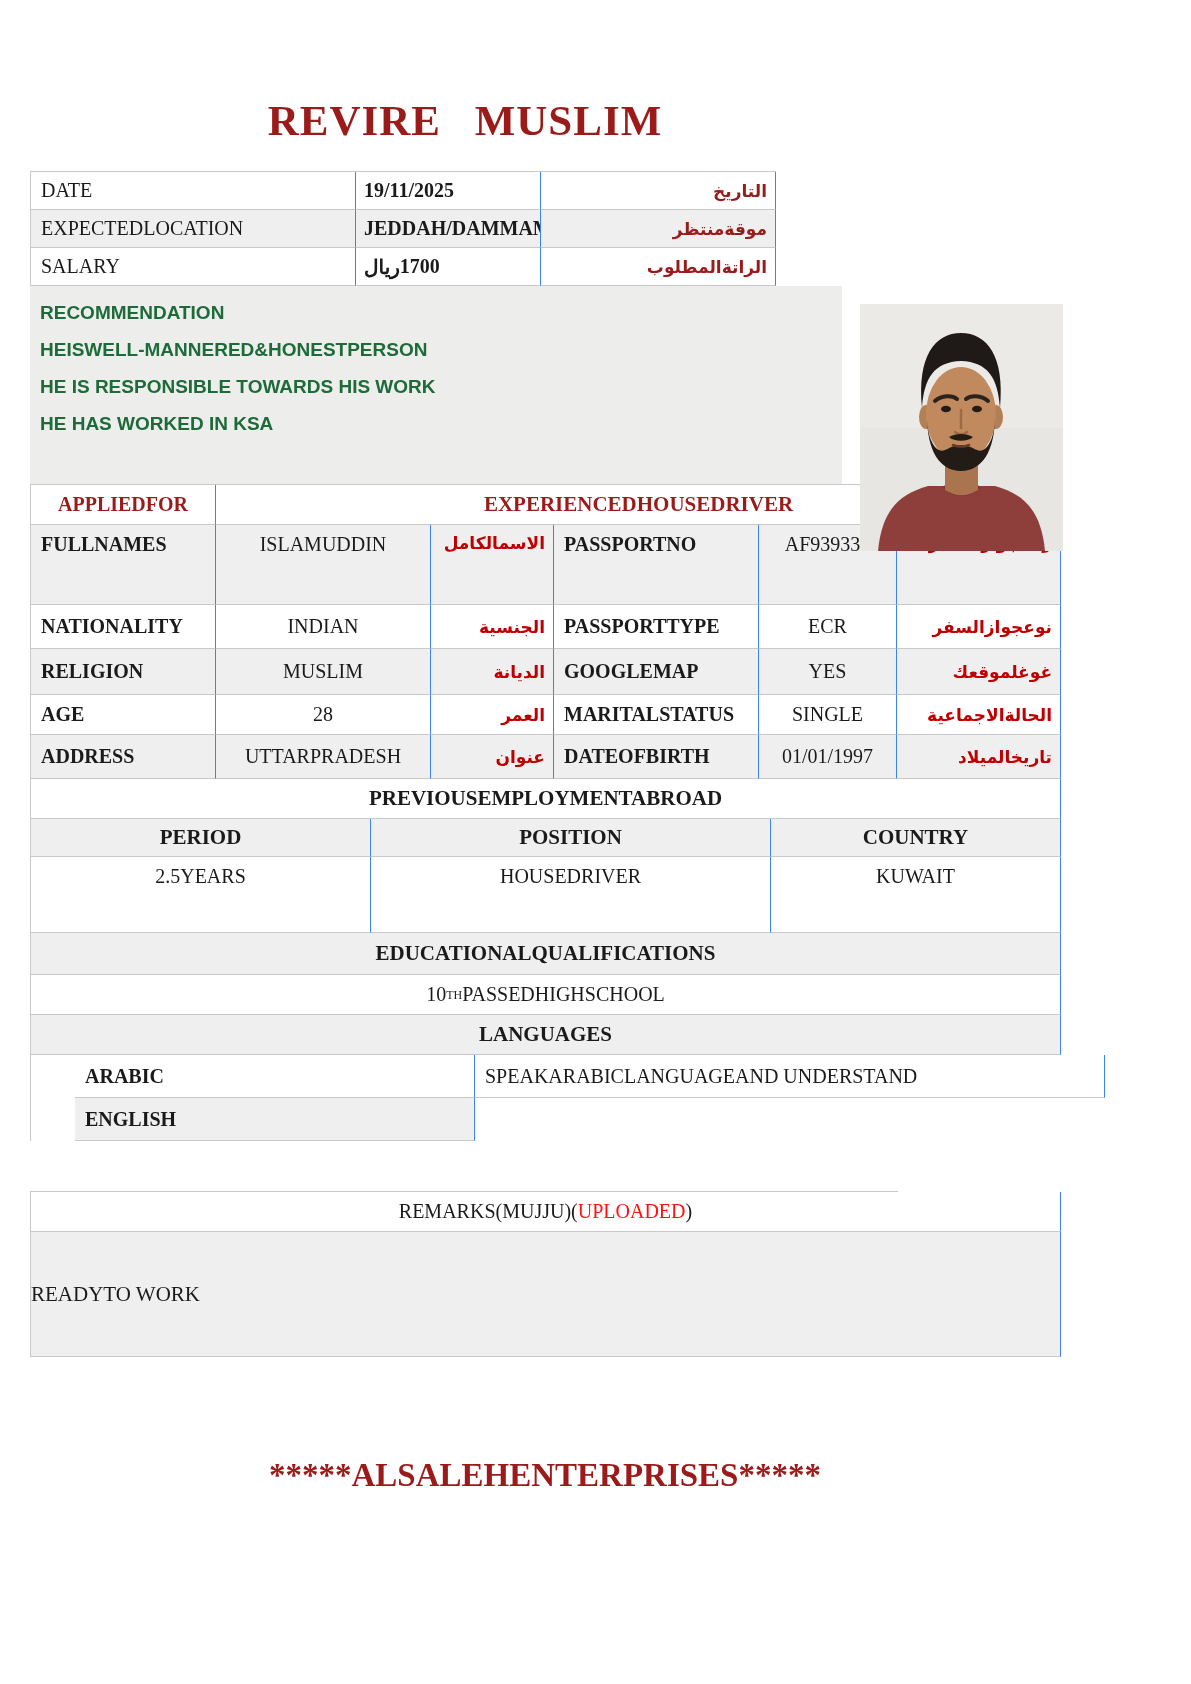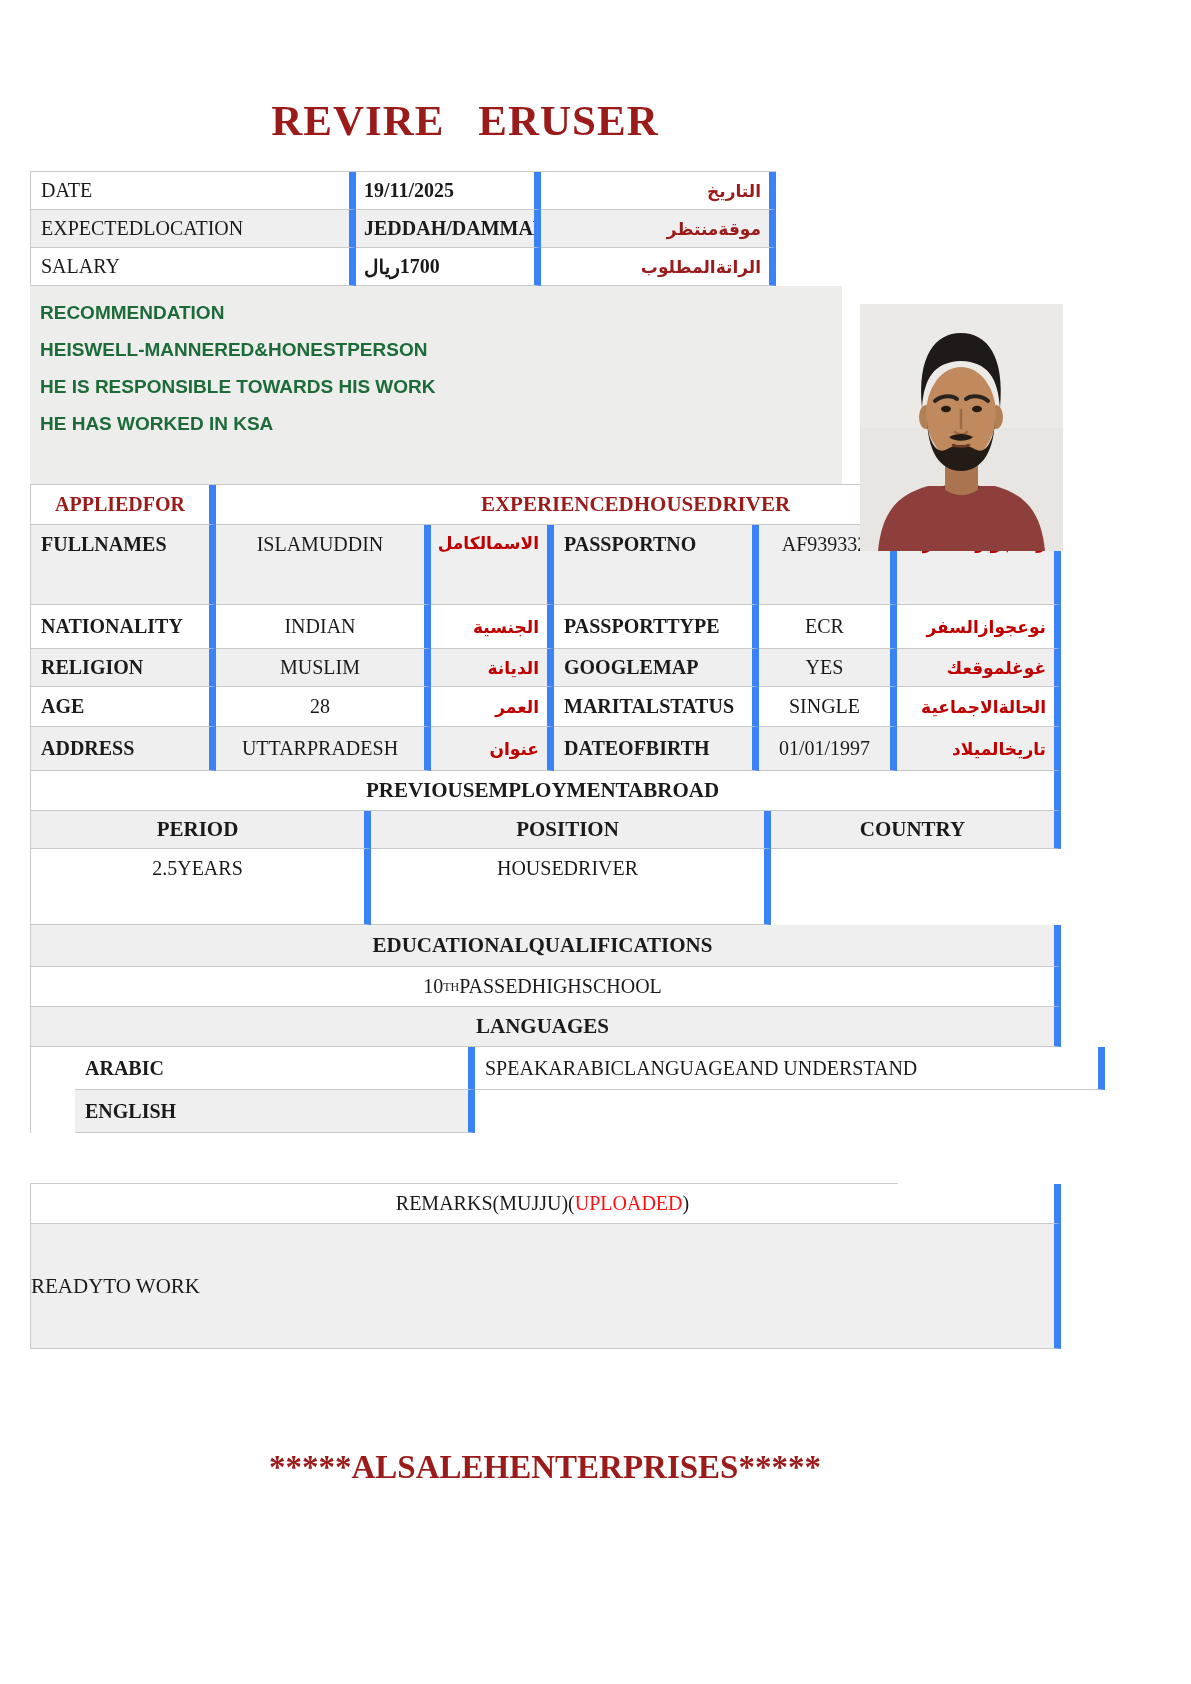--- a/index.html
+++ b/index.html
@@ -18,21 +18,21 @@
     margin-top: 96px; margin-bottom: 26px;
     width: 870px; text-align: center;
     font-size: 43px; font-weight: bold;
     color: #9b1b1b; word-spacing: 22px; letter-spacing: 1px;
   }
 
   
   .sec { display: grid; border-left: 1px solid #c9c9c9; }
   .sec.btop { border-top: 1px solid #c9c9c9; }
   .c {
-    border-right: 7px solid #3b82f6; border-bottom: 1px solid #c9c9c9;
+    border-right: 1px solid #3b82f6; border-bottom: 1px solid #c9c9c9;
     display: flex; align-items: center;
     font-size: 20px; overflow: hidden;
   }
   .g { background: #efefef; }
 
   .lab  { font-weight: bold; padding-left: 10px; }
   .labn { font-weight: normal; padding-left: 10px; }
   .val  { justify-content: center; text-align: center; }
   .vall { font-weight: bold; padding-left: 8px; }
   .ar {
@@ -87,21 +87,21 @@
     font-size: 33px; font-weight: bold; color: #9b1b1b;
   }
   .bdi { unicode-bidi: isolate; }
 </style>
 </head>
 <body>
 
 <div class="page">
   <div class="content">
 
-    <div class="title">REVIRE ERUSER</div>
+    <div class="title">REVIRE MUSLIM</div>
 
     <div class="sec btop t1">
       <div class="c labn">DATE</div>
       <div class="c vall">19/11/2025</div>
       <div class="c ar ar-dark">التاريخ</div>
 
       <div class="c labn g">EXPECTEDLOCATION</div>
       <div class="c vall g">JEDDAH/DAMMAM</div>
       <div class="c ar ar-dark g">موقةمنتظر</div>
 
@@ -133,21 +133,21 @@
       <div class="c val g tall">AF939332</div>
       <div class="c ar g tall">رقمجوازالسفر</div>
 
       <div class="c lab" style="height:44px">NATIONALITY</div>
       <div class="c val">INDIAN</div>
       <div class="c ar">الجنسية</div>
       <div class="c lab">PASSPORTTYPE</div>
       <div class="c val">ECR</div>
       <div class="c ar">نوعجوازالسفر</div>
 
-      <div class="c lab g" style="height:38px">RELIGION</div>
+      <div class="c lab g" style="height:46px">RELIGION</div>
       <div class="c val g">MUSLIM</div>
       <div class="c ar g">الديانة</div>
       <div class="c lab g">GOOGLEMAP</div>
       <div class="c val g">YES</div>
       <div class="c ar g">غوغلموقعك</div>
 
       <div class="c lab" style="height:40px">AGE</div>
       <div class="c val">28</div>
       <div class="c ar">العمر</div>
       <div class="c lab">MARITALSTATUS</div>
@@ -166,20 +166,21 @@
       <div class="c fw" style="height:40px">PREVIOUSEMPLOYMENTABROAD</div>
     </div>
     <div class="sec t3">
       <div class="c fw g" style="height:38px">PERIOD</div>
       <div class="c fw g">POSITION</div>
       <div class="c fw g">COUNTRY</div>
     </div>
     <div class="sec t3">
       <div class="c fwv tall" style="height:76px">2.5YEARS</div>
       <div class="c fwv tall">HOUSEDRIVER</div>
+      <div class="c fwv tall">KUWAIT</div>
     </div>
 
     <div class="sec fwrow">
       <div class="c fw g" style="height:42px">EDUCATIONALQUALIFICATIONS</div>
     </div>
     <div class="sec fwrow">
       <div class="c fwv" style="height:40px">
         <span>10</span>
           <sup>TH</sup>
           <span>PASSEDHIGHSCHOOL</span>

